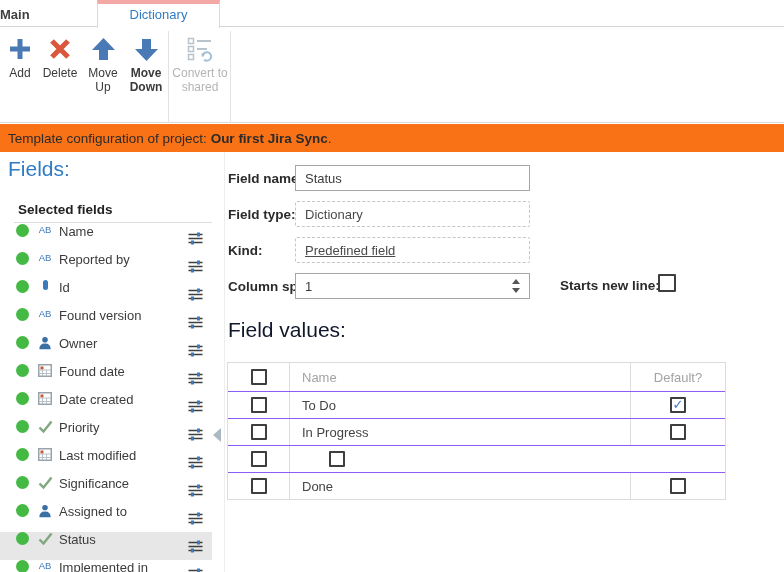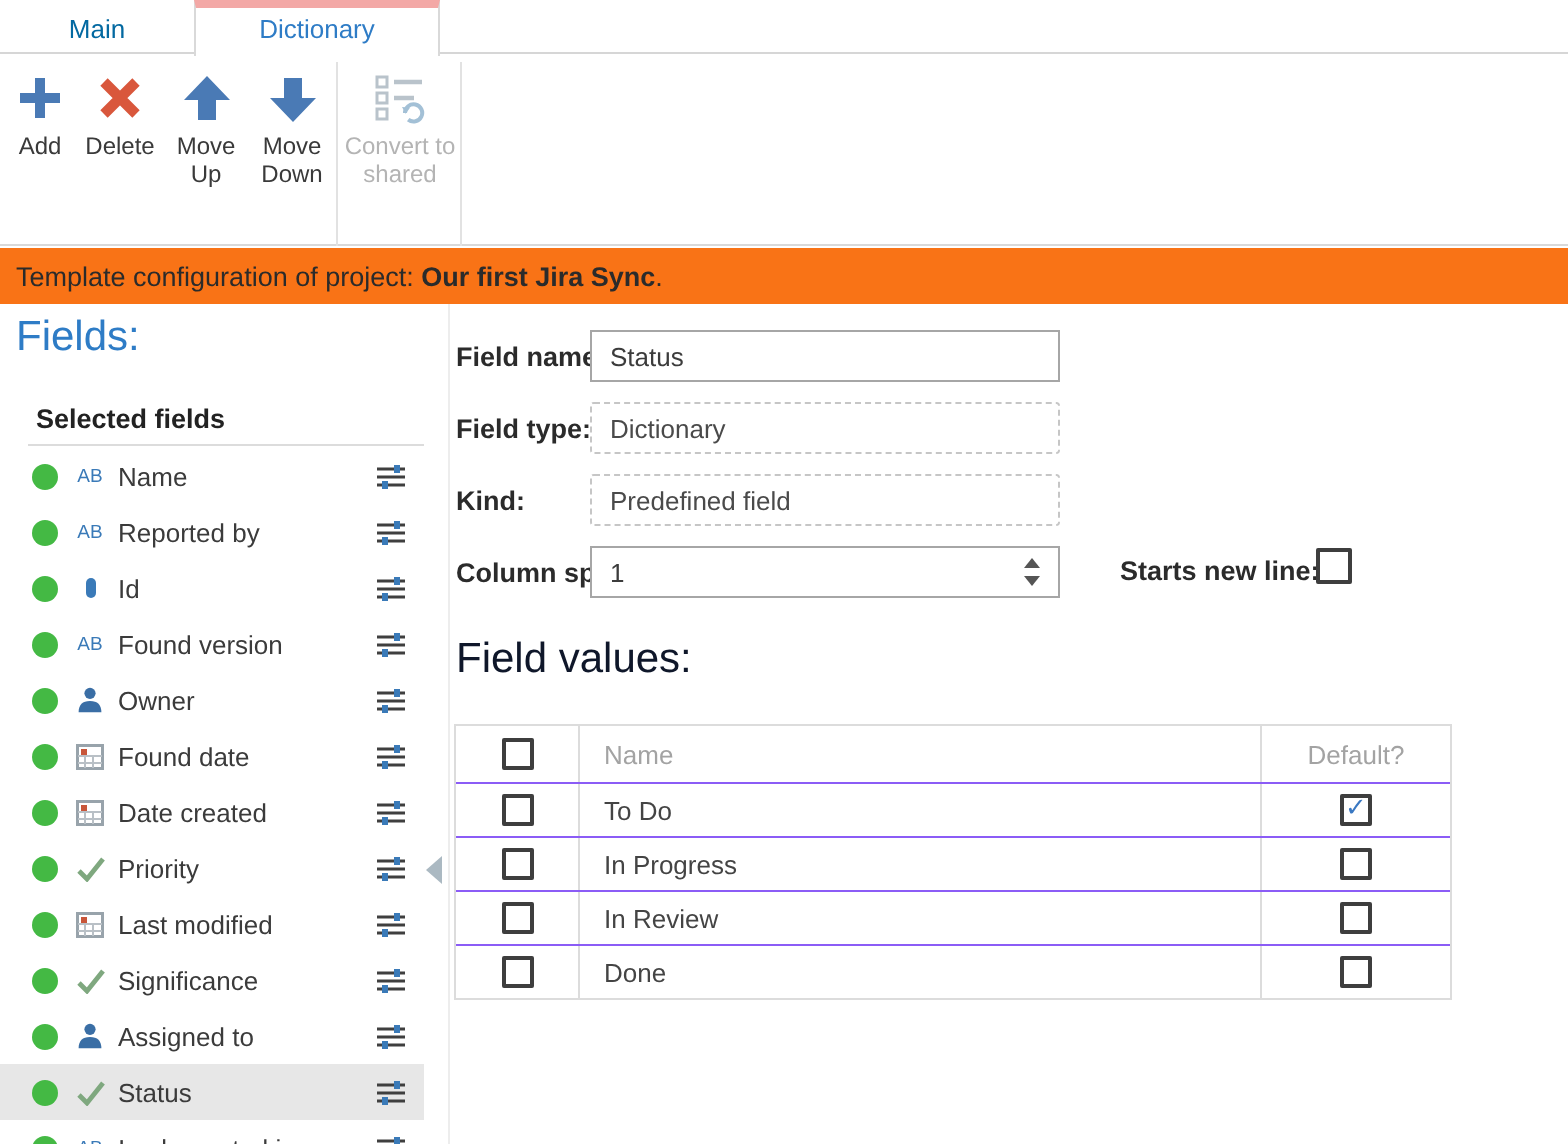--- a/index.html
+++ b/index.html
@@ -2,21 +2,21 @@
 <html><head>
 <meta charset="utf-8">
 <style>
   * { margin:0; padding:0; box-sizing:border-box; }
   html,body { width:784px; height:572px; overflow:hidden; background:#fff;
     font-family:"Liberation Sans","DejaVu Sans",sans-serif; font-size:13px; color:#3b3b3b; }
   .abs { position:absolute; }
 
   
   .tabbar { position:absolute; top:0; left:0; width:784px; height:27px; border-bottom:1px solid #d6d6d6; background:#fff; }
-  .tab-main { position:absolute; top:4px; left:0; width:97px; height:23px; line-height:21px; text-align:center; color:#0369a1; cursor:default; }
+  .tab-main { position:absolute; top:4px; left:0; width:97px; height:23px; line-height:21px; color:#404040; cursor:default;font-weight:bold; }
   .tab-dict { position:absolute; top:0; left:97px; width:123px; height:28px; background:#fff; z-index:2;
     border-top:4px solid #f3a8a6; border-left:1px solid #d9d9d9; border-right:1px solid #d9d9d9;
     color:#2e7cc6; text-align:center; line-height:22px; }
 
   
   .ribbon { position:absolute; top:28px; left:0; width:784px; height:95px; background:#fff; border-bottom:1px solid #d9d9d9; }
   .rbtn { position:absolute; top:4px; height:88px; text-align:center; cursor:default; }
   .rbtn .ic { height:34px; display:flex; align-items:center; justify-content:center; }
   .rbtn .lbl { font-size:12px; line-height:14px; color:#3a3a3a; }
   .rbtn.disabled .lbl { color:#b4b4b4; }
@@ -25,21 +25,21 @@
 
   
   .band { position:absolute; top:124px; left:0; width:784px; height:28px; background:#f97316; display:flex; align-items:center; padding-left:8px; color:#2b2b2b; font-size:13.5px; }
   .band b { font-weight:bold; }
 
   
   .fields-title { position:absolute; top:157px; left:8px; font-size:21px; color:#2e7cc6; }
   .sel-header { position:absolute; top:202px; left:18px; font-weight:bold; color:#222; font-size:13.5px; }
   .sel-underline { position:absolute; top:222px; left:14px; width:198px; height:1px; background:#dcdcdc; }
   .field-list { position:absolute; top:224px; left:0; width:212px; }
-  .frow { position:relative; height:28px; display:flex; align-items:center; padding-left:16px; }
+  .frow { position:relative; height:28px; display:flex; align-items:flex-start; padding-left:16px; }
   .frow.selected { background:#e7e7e7; }
   .dot { width:13px; height:13px; border-radius:50%; background:#44b944; margin-right:7px; flex:0 0 auto; }
   .ticon { width:18px; margin-right:5px; display:flex; align-items:center; justify-content:center; flex:0 0 auto; }
   .ticon-ab { color:#3a7ab8; font-size:9.5px; letter-spacing:0; font-weight:normal; }
   .ticon-id { width:5px; height:10px; border-radius:2.5px; background:#3a7ab8; }
   .frow .lbl { color:#3b3b3b; }
   .drag { position:absolute; right:8px; top:8px; }
 
   
   .splitter { position:absolute; left:224px; top:152px; height:420px; width:1px; background:#ededed; }
@@ -100,21 +100,21 @@
 
   <div class="rbtn" style="left:82px;width:42px;">
     <div class="ic">
       <svg width="25" height="25" viewBox="0 0 25 25">
           <path d="M12.5 1 L24 13 H17 V23 H8 V13 H1 Z" fill="#4a7ab5"></path>
         </svg>
     </div>
     <div class="lbl">Move Up</div>
   </div>
 
-  <div class="rbtn" style="left:124px;width:44px;">
+  <div class="rbtn" style="left:124px;width:44px;font-weight:bold;">
     <div class="ic">
       <svg width="25" height="25" viewBox="0 0 25 25">
           <path d="M12.5 24 L1 12 H8 V2 H17 V12 H24 Z" fill="#4a7ab5"></path>
         </svg>
     </div>
     <div class="lbl">Move Down</div>
   </div>
 
   <div class="grp-divider" style="left:168px;"></div>
 
@@ -331,21 +331,21 @@
 <div class="finput solid" style="top:165px;">
     <span>Status</span>
   </div>
 
 <div class="flabel" style="top:207px;">Field type:</div>
 <div class="finput dashed" style="top:201px;">
     <span>Dictionary</span>
   </div>
 
 <div class="flabel" style="top:243px;">Kind:</div>
-<div class="finput dashed" style="top:237px;">
+<div class="finput dashed" style="top:237px;text-decoration:underline;">
     <span>Predefined field</span>
   </div>
 
 <div class="flabel" style="top:279px;">Column span:</div>
 <div class="finput solid" style="top:273px;">
   <span>1</span>
   <span class="spinner">
     <span class="sp-up"></span>
     <span class="sp-dn"></span>
   </span>
@@ -379,21 +379,20 @@
       </div>
     <div class="fv-c2">In Progress</div>
     <div class="fv-c3">
         <span class="cb"></span>
       </div>
   </div>
   <div class="fv-row">
     <div class="fv-c1">
         <span class="cb"></span>
       </div>
-    <div class="fv-c2">In Review</div>
     <div class="fv-c3">
         <span class="cb"></span>
       </div>
   </div>
   <div class="fv-row">
     <div class="fv-c1">
         <span class="cb"></span>
       </div>
     <div class="fv-c2">Done</div>
     <div class="fv-c3">

